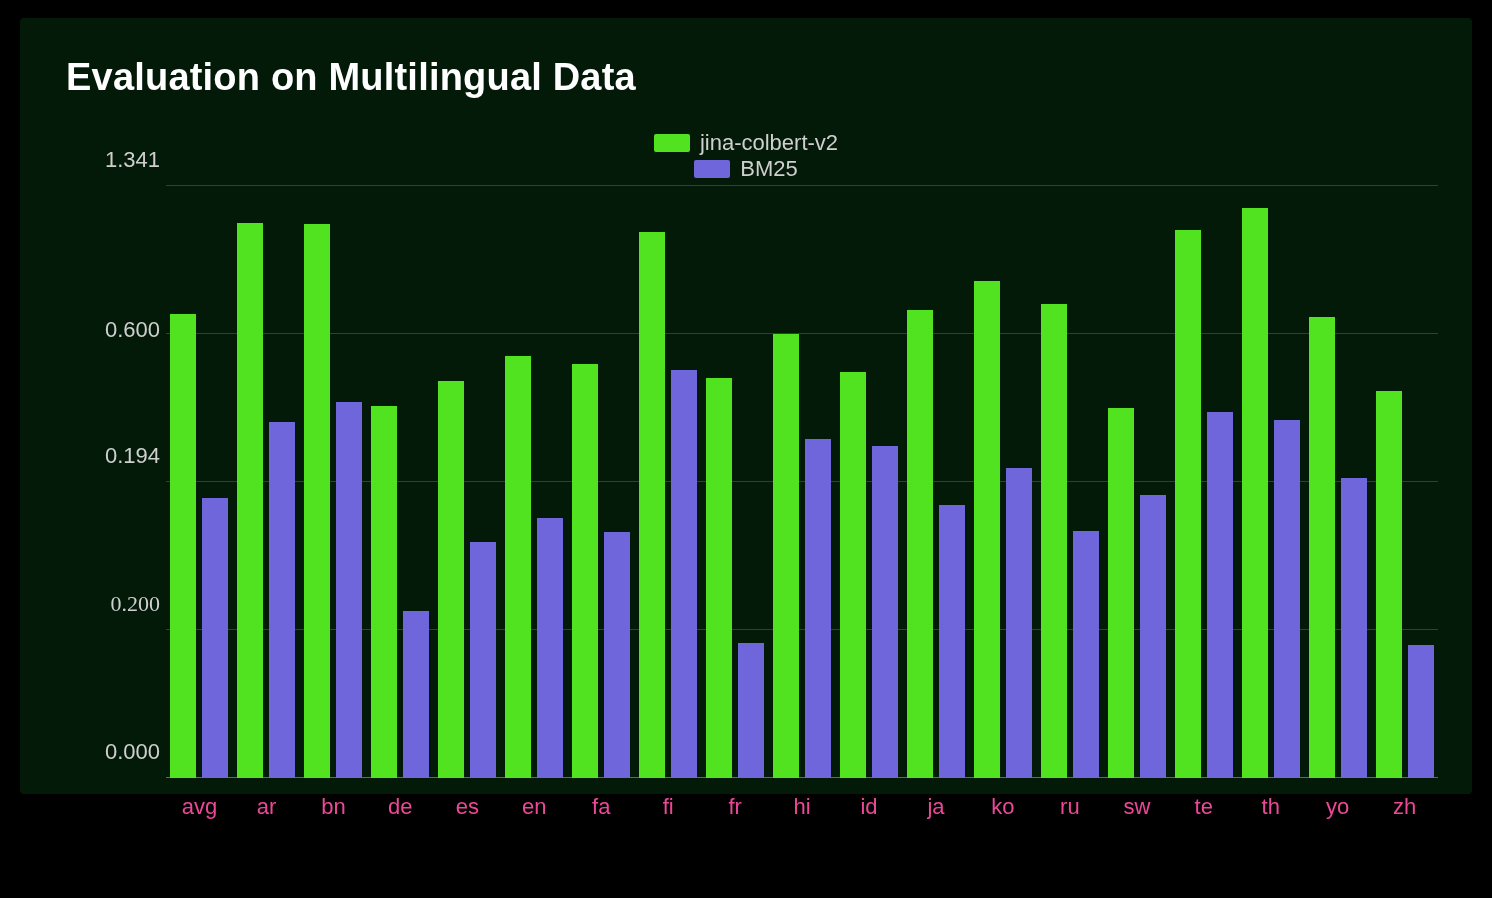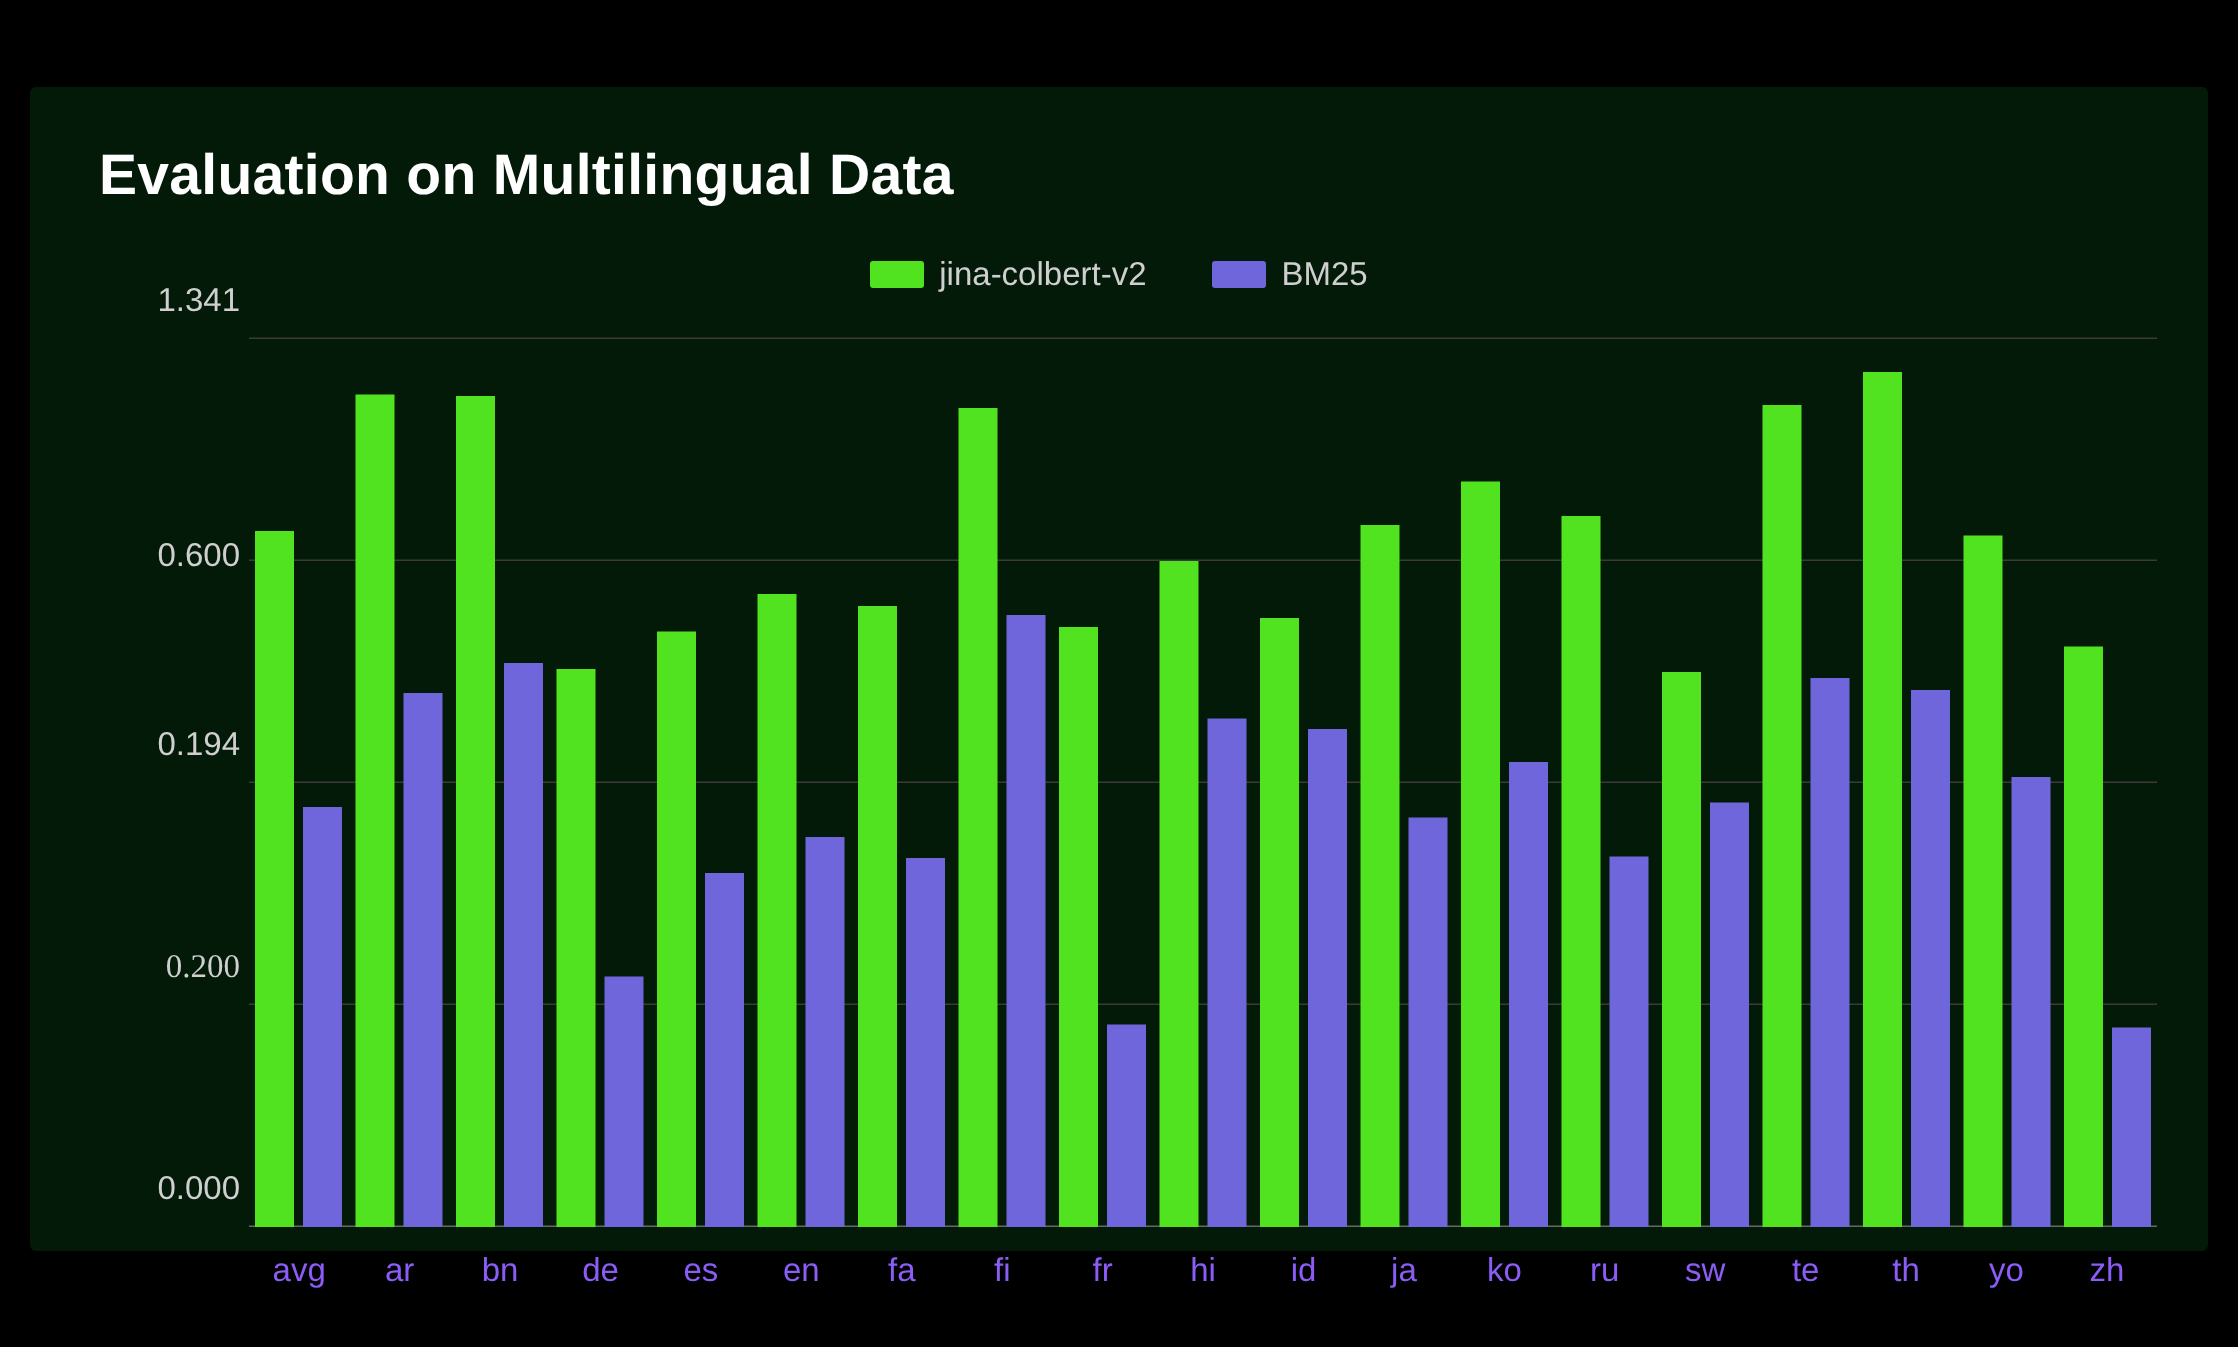--- a/index.html
+++ b/index.html
@@ -11,40 +11,39 @@
     overflow: hidden;
   }
   .frame {
     position: absolute;
     left: 20px;
     top: 18px;
     width: 1452px;
     height: 776px;
     background: #041a08;
     border-radius: 4px;
-    margin-top: 40px;
   }
   .title {
     position: absolute;
     left: 46px;
     top: 38px;
     font-size: 38px;
     font-weight: 700;
     color: #ffffff;
     letter-spacing: 0.2px;
   }
   .legend {
     position: absolute;
     left: 0;
     right: 0;
     top: 112px;
     display: flex;
     justify-content: center;
-    gap: 44px;
     align-items: center;
+    flex-direction: column;
   }
   .legend-item {
     display: flex;
     align-items: center;
     gap: 10px;
     color: #cfcfcf;
     font-size: 22px;
   }
   .swatch {
     width: 36px;
@@ -115,21 +114,21 @@
     position: absolute;
     left: 76px;
     right: 0;
     bottom: 0;
     height: 42px;
     display: flex;
   }
   .xlabel {
     flex: 1 1 0;
     text-align: center;
-    color: #8b5cf6;
+    color: #ec4899;
     font-size: 22px;
     padding-top: 10px;
   }
 </style>
 </head>
 <body>
 
 <div class="frame">
 
   <div class="title">Evaluation on Multilingual Data</div>

